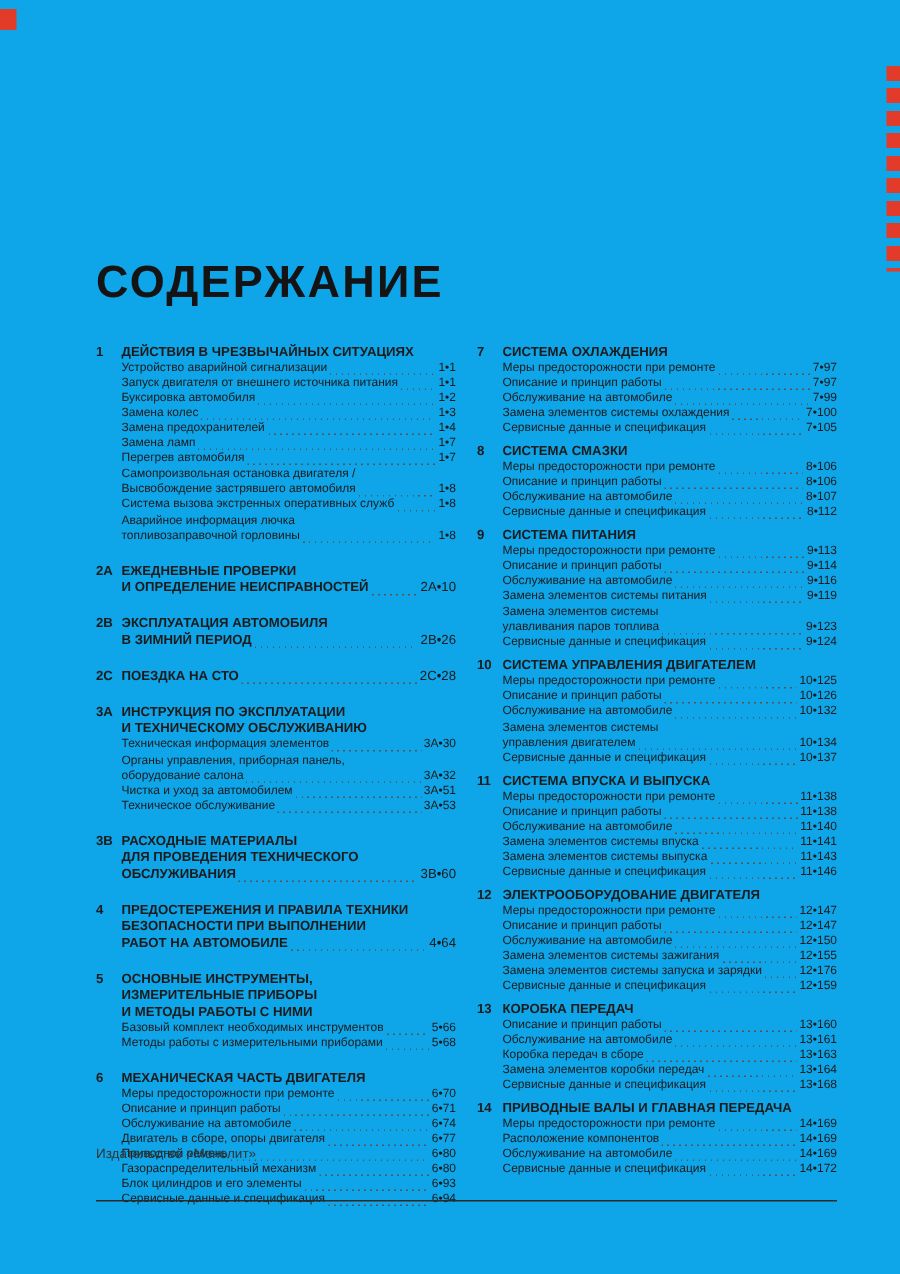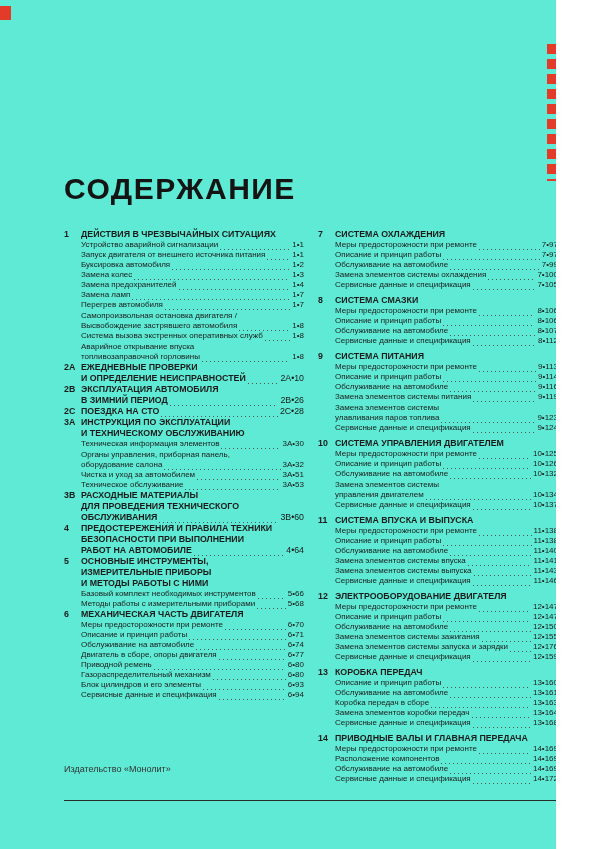--- a/index.html
+++ b/index.html
@@ -1,41 +1,41 @@
 <!DOCTYPE html>
 <html style="--accent: #e23b2a;"><head>
 <meta charset="utf-8">
 <style>
   :root { --accent:#e23b2a; --ink:#1b1b1b; --dots:#555; }
   * { margin:0; padding:0; box-sizing:border-box; }
   html,body { background:#ffffff; }
   body { font-family:"Liberation Sans", sans-serif; }
   .page {
-    position:relative; width:556px; height:849px; background:#5eead4;
+    position:relative; width:600px; height:849px; background:#0ea5e9;
     overflow:hidden; color:var(--ink);
   }
   .corner-mark {
     position:absolute; left:0; top:6px; width:11px; height:14px;
     background:var(--accent);
   }
   .edge-tabs {
     position:absolute; right:0; top:44px; width:9px; height:137px;
     background:repeating-linear-gradient(to bottom,
       var(--accent) 0 10px, transparent 10px 15px);
   }
   .title {
     position:absolute; left:64px; top:172px;
     font-size:30px; font-weight:800; letter-spacing:1.5px; color:#141414;
   }
   .columns {
     position:absolute; left:64px; top:229px; width:494px;
     display:flex; gap:14px;
   }
   .col { width:240px; }
-  .toc-section { }
+  .toc-section { margin-top:13px; }
   .col-right .toc-section { margin-top:5px; }
   .col .toc-section:first-child, .col-right .toc-section:first-child { margin-top:0; }
   .sec-head { display:flex; font-weight:bold; font-size:8.8px; line-height:11px; }
   .sec-num { width:17px; flex:0 0 17px; }
   .sec-titlebox { flex:1; min-width:0; }
   .head-line { display:flex; line-height:11px; }
   .entry { padding-left:17px; font-size:8px; line-height:10px; font-weight:normal; }
   .entry-line { display:flex; }
   .txt { white-space:nowrap; }
   .leader {
@@ -130,21 +130,21 @@
             </div>
           </div>
           <div class="entry">
             <div class="entry-line">
               <span class="txt">Система вызова экстренных оперативных служб</span>
               <span class="leader"></span>
               <span class="pnum">1•8</span>
             </div>
           </div>
           <div class="entry">
-            <div class="head-line">Аварийное открывание впуска</div>
+            <div class="head-line">Аварийное информация лючка</div>
             <div class="entry-line">
               <span class="txt">топливозаправочной горловины</span>
               <span class="leader"></span>
               <span class="pnum">1•8</span>
             </div>
           </div>
         </div>
         <div class="toc-section">
           <div class="sec-head">
             <span class="sec-num">2A</span>

